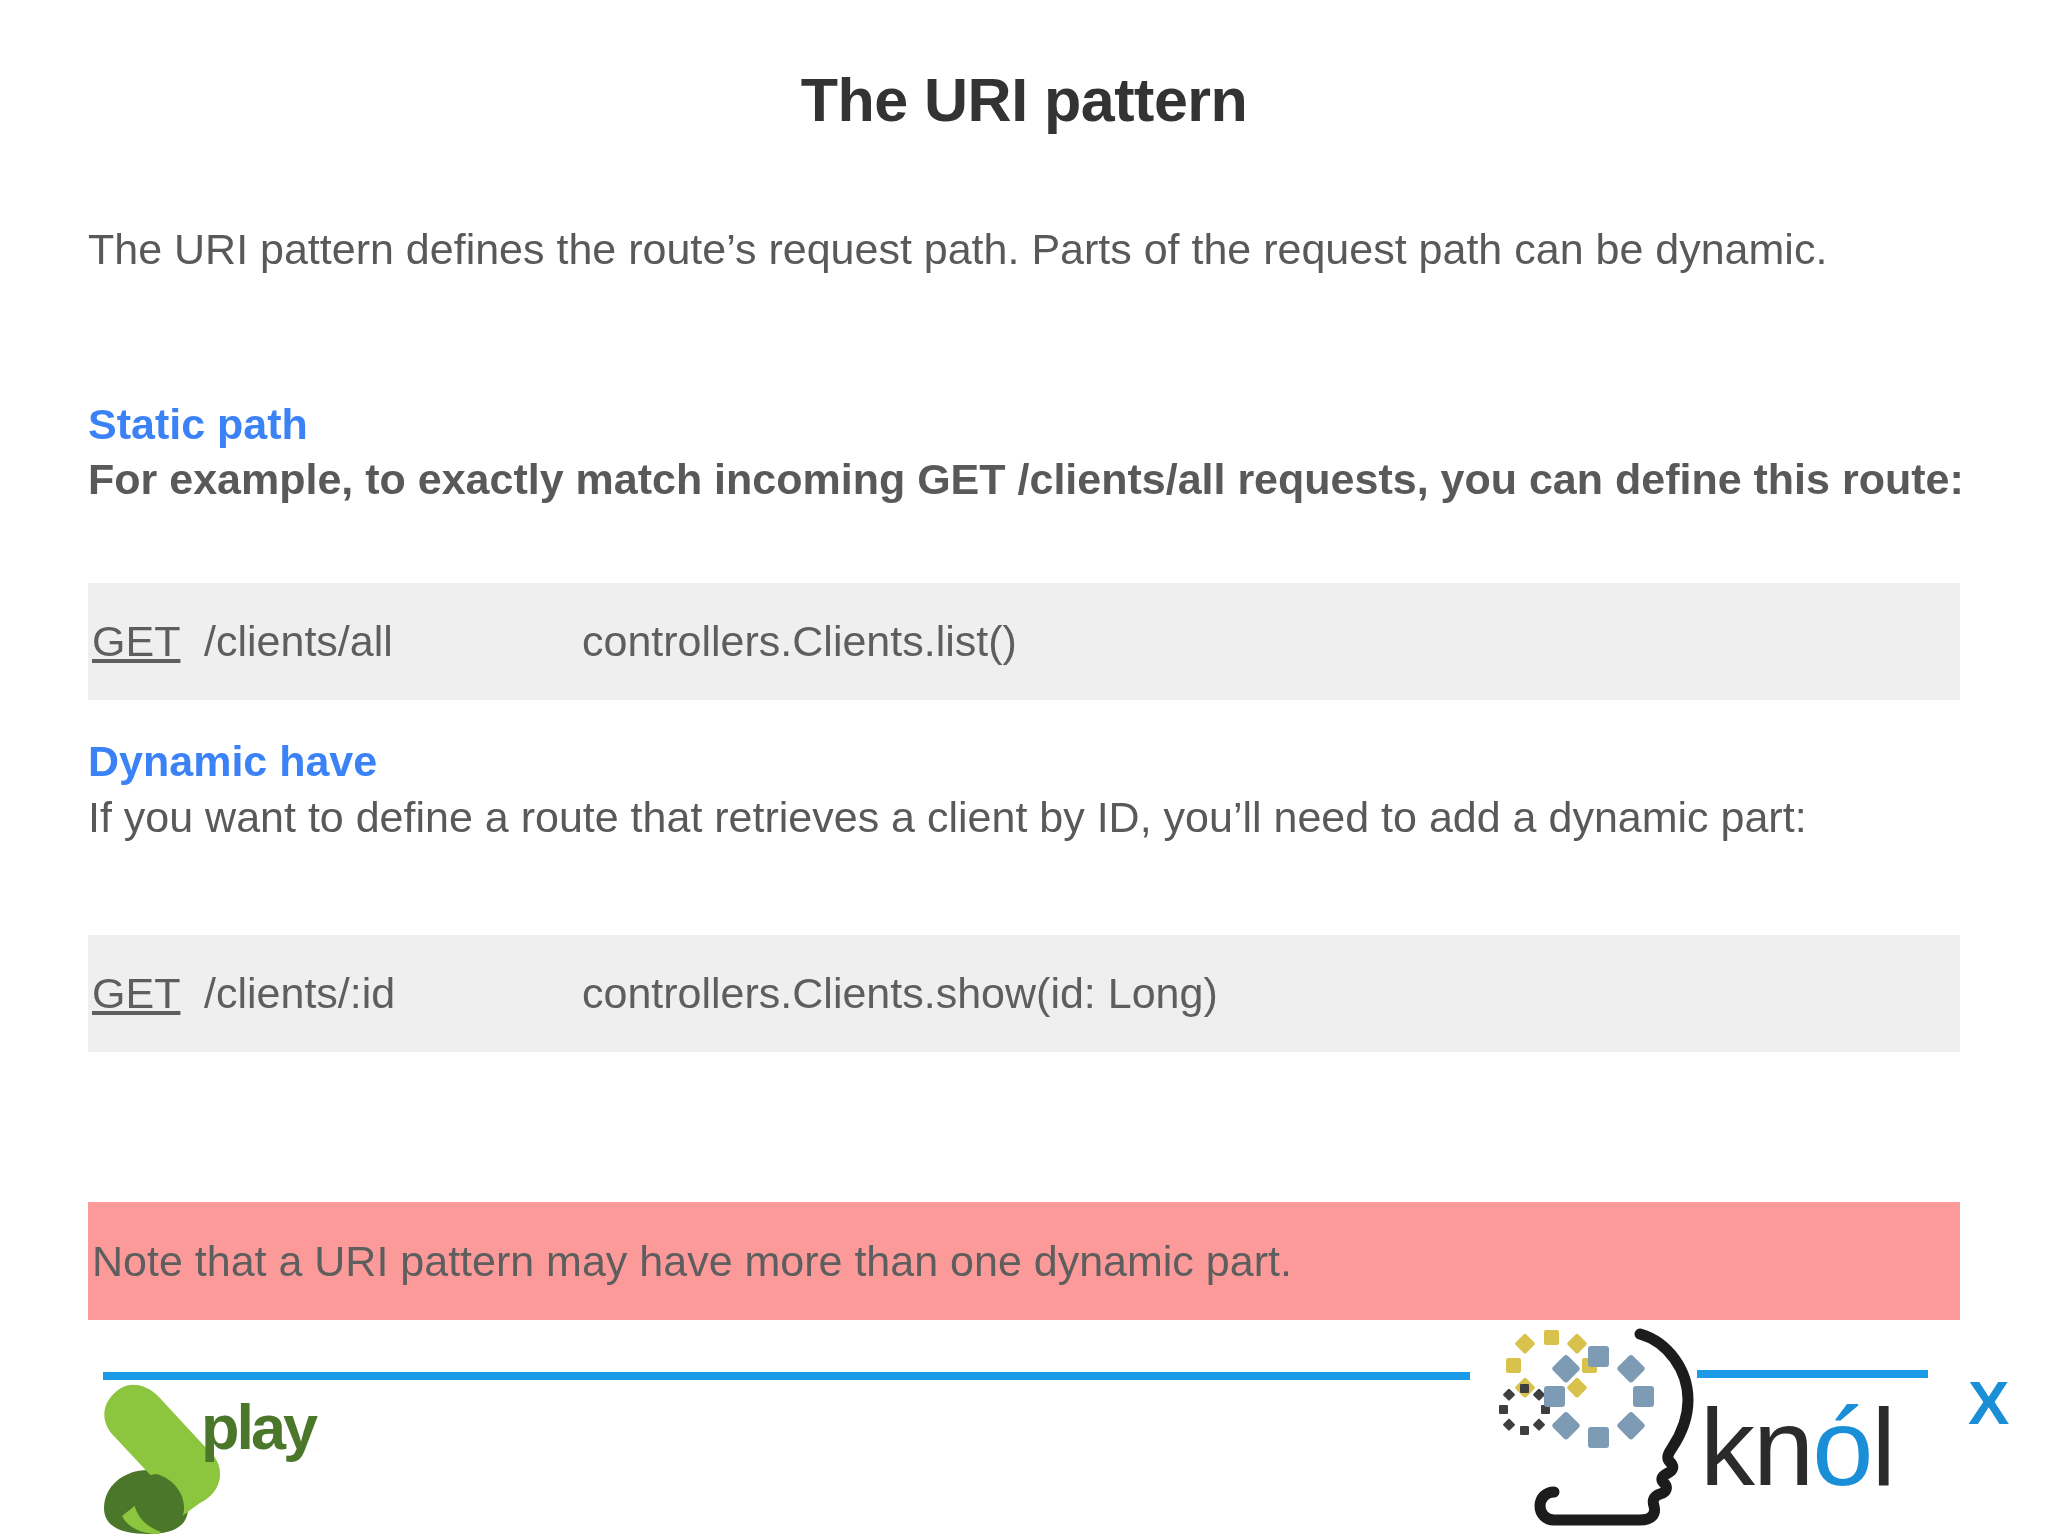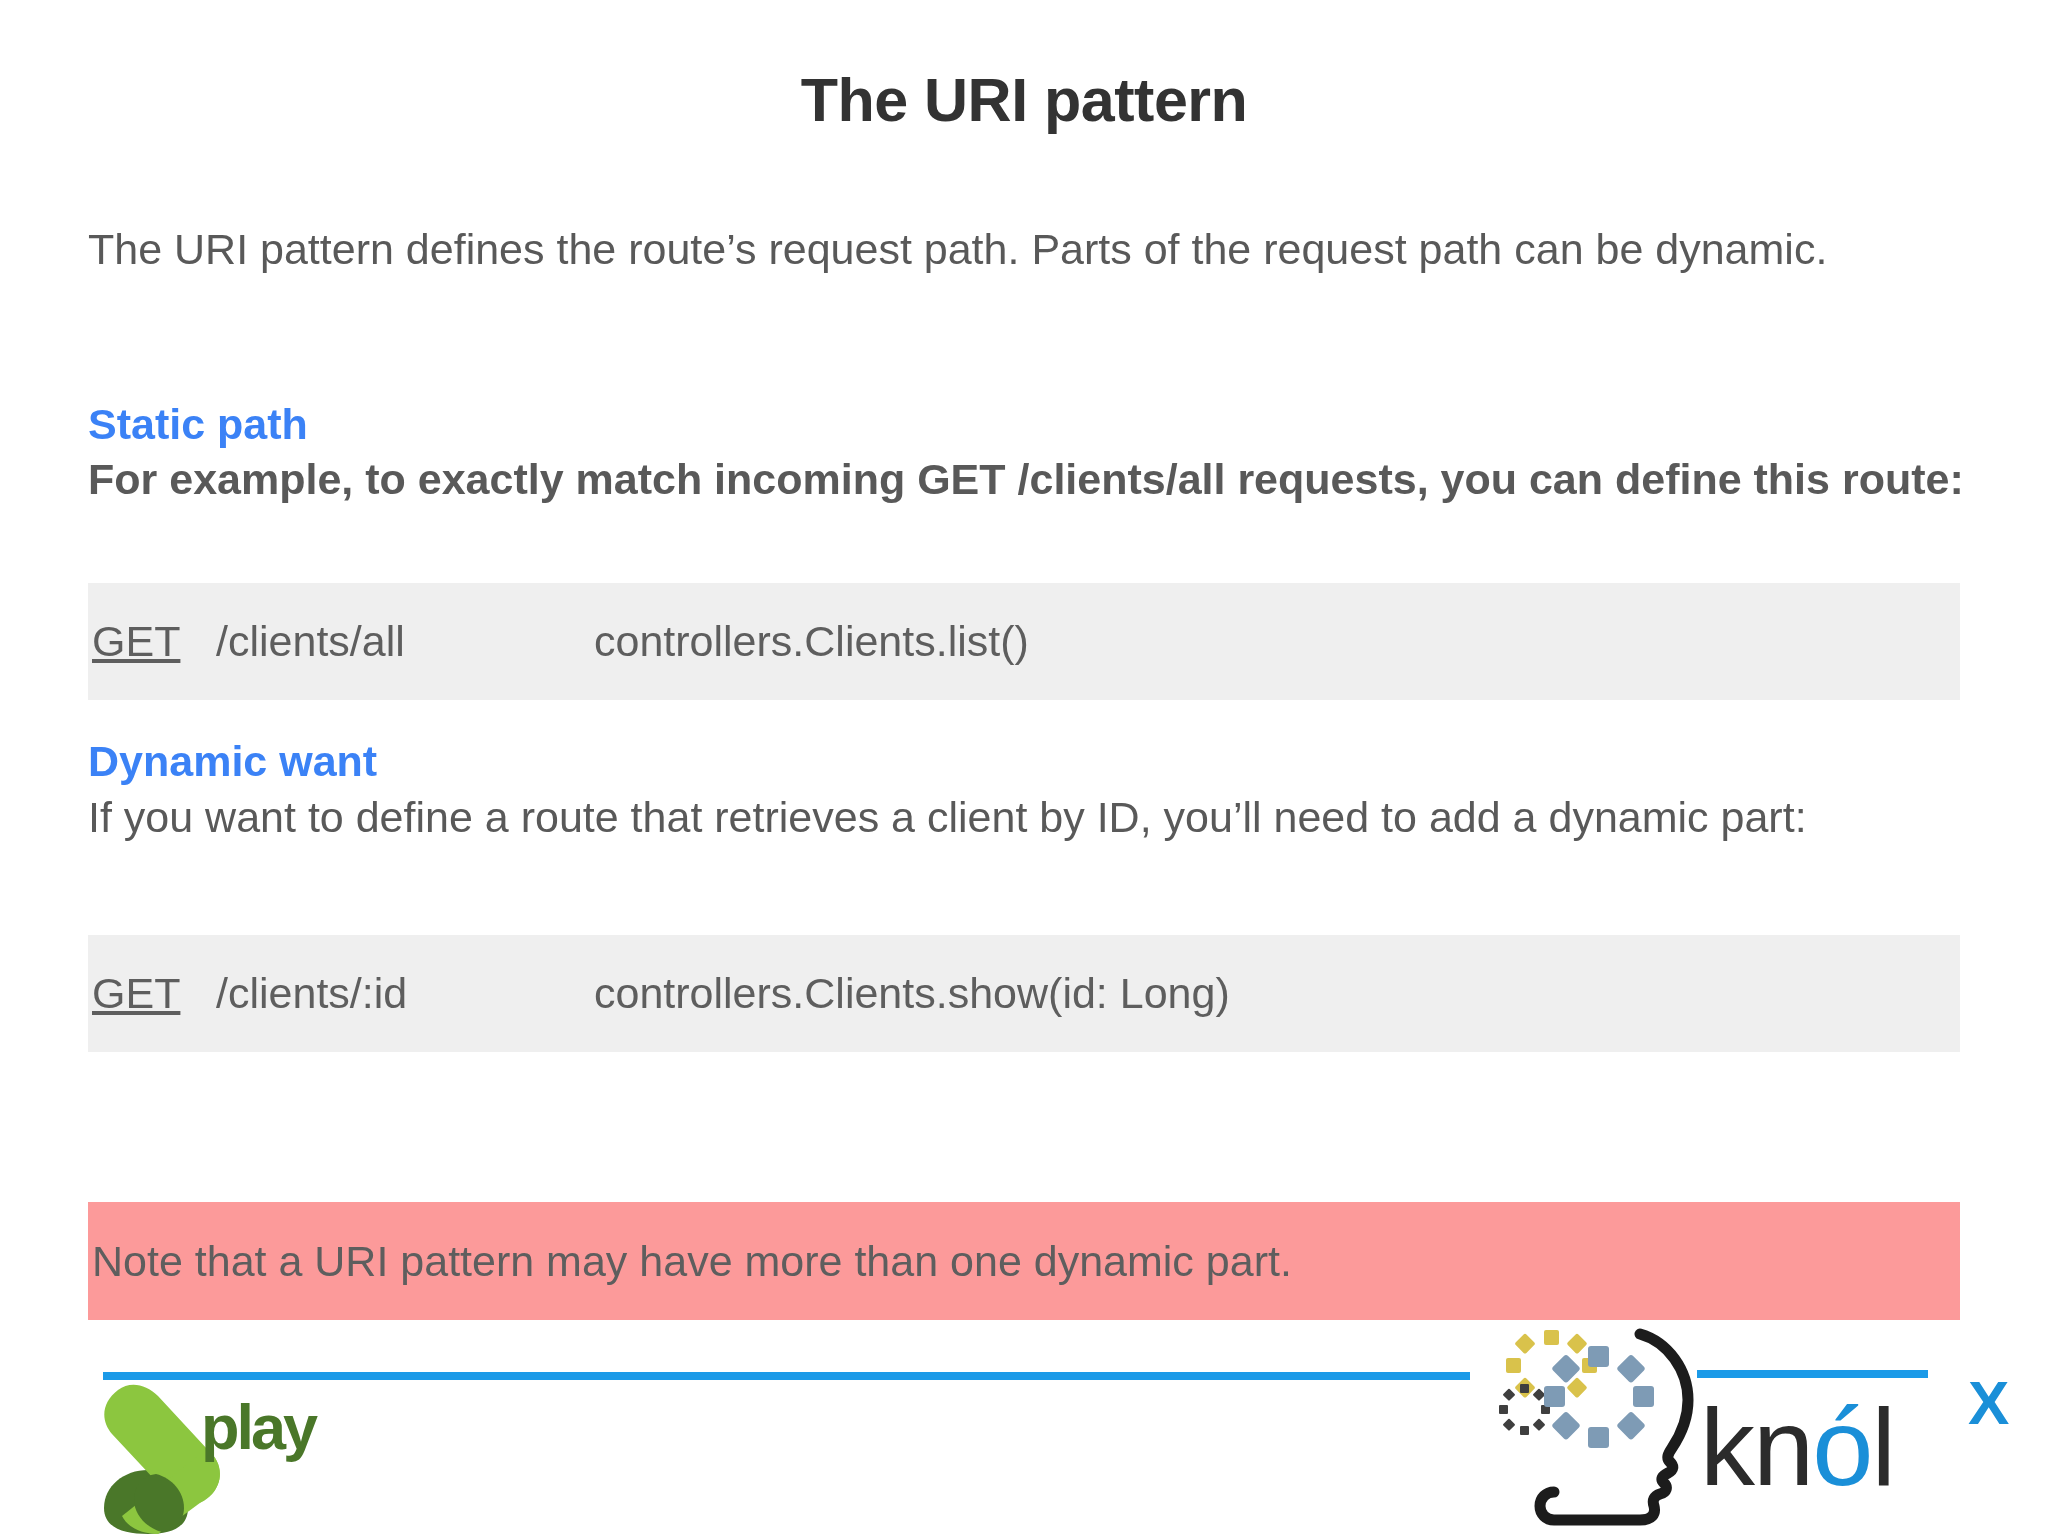--- a/index.html
+++ b/index.html
@@ -75,21 +75,20 @@
     padding-left: 4px;
     flex: 0 0 auto;
     white-space: pre;
     text-decoration: underline;
   }
   .code-path {
     display: inline-block;
     width: 378px;
     flex: 0 0 auto;
     white-space: pre;
-    margin-left: 12px;
   }
   .code-action {
     display: inline-block;
     flex: 0 0 auto;
     white-space: pre;
   }
 
   
   .note-box {
     position: absolute;
@@ -185,21 +184,21 @@
 <div class="section-head static-head">Static path</div>
 
 <div class="body-block static-para">For example, to exactly match incoming GET /clients/all requests, you can define this route:</div>
 
 <div class="code-block code-block-1">
   <span class="code-verb">GET</span>
   <span class="code-path">/clients/all</span>
   <span class="code-action">controllers.Clients.list()</span>
 </div>
 
-<div class="section-head dynamic-head">Dynamic want</div>
+<div class="section-head dynamic-head">Dynamic have</div>
 
 <div class="body-block dynamic-para">If you want to define a route that retrieves a client by ID, you’ll need to add a dynamic part:</div>
 
 <div class="code-block code-block-2">
   <span class="code-verb">GET</span>
   <span class="code-path">/clients/:id</span>
   <span class="code-action">controllers.Clients.show(id: Long)</span>
 </div>
 
 <div class="note-box">

